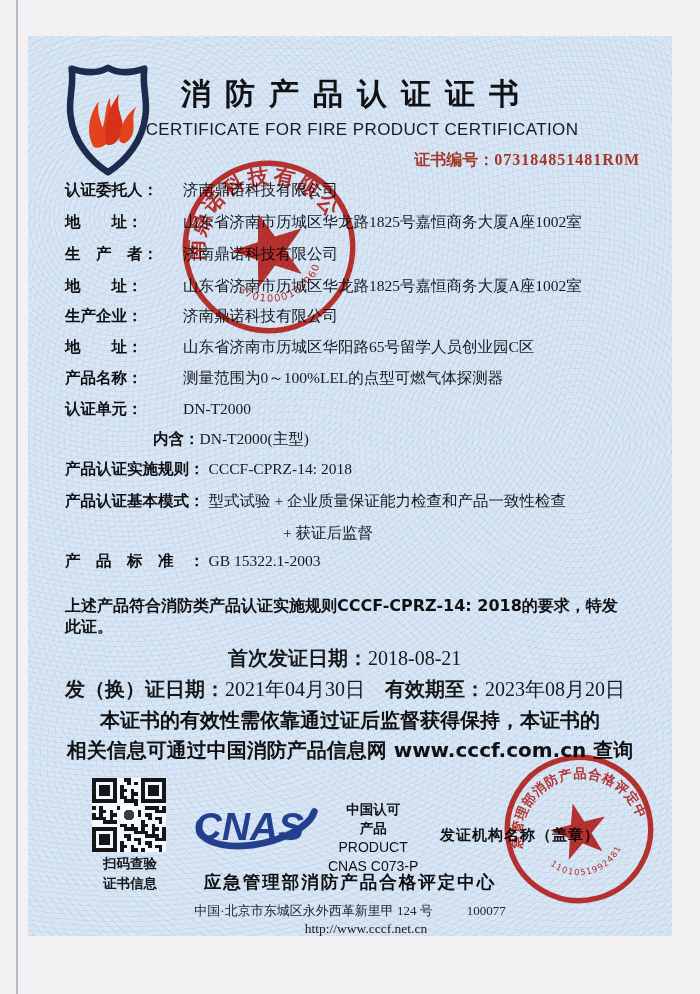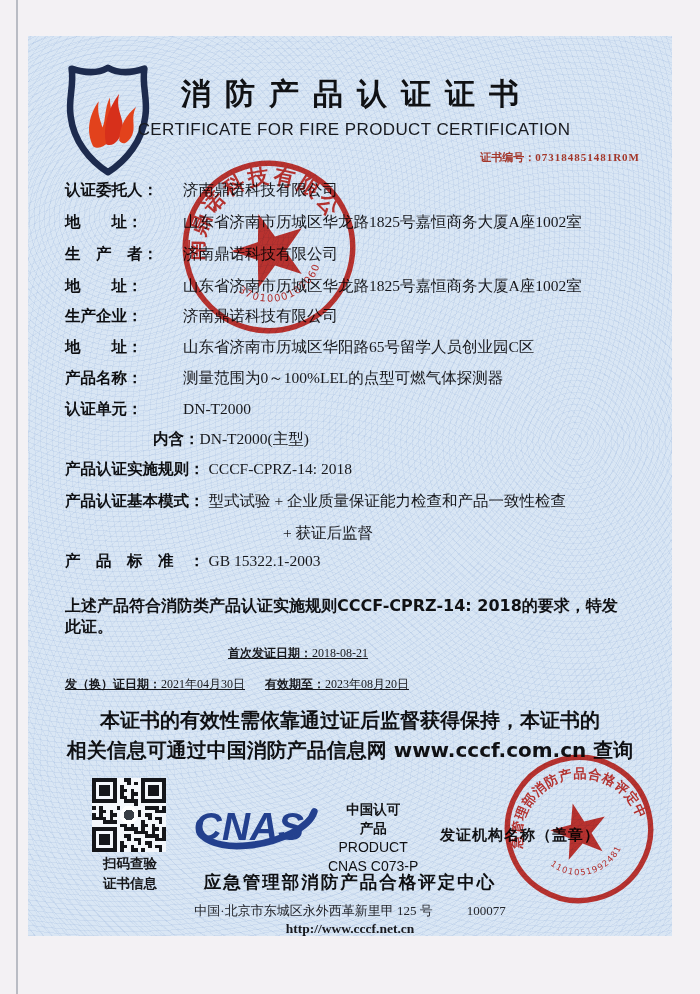--- a/index.html
+++ b/index.html
@@ -15,48 +15,48 @@
     background-color:#d9e6f4;
     background-image:
       repeating-radial-gradient(circle at 15% 20%, rgba(125,158,210,.14) 0 1px, transparent 1px 5px),
       repeating-radial-gradient(circle at 85% 45%, rgba(125,158,210,.12) 0 1px, transparent 1px 6px),
       repeating-radial-gradient(circle at 40% 80%, rgba(125,158,210,.10) 0 1px, transparent 1px 7px);
   }
   
   .logo{position:absolute;left:24px;top:24px;width:112px;height:120px;}
   .title{position:absolute;left:0;top:38px;width:100%;text-align:center;
     font-size:30px;font-weight:700;letter-spacing:14px;text-indent:14px;color:#101114;}
-  .subtitle{position:absolute;left:4px;top:84px;width:100%;text-align:center;
+  .subtitle{position:absolute;left:12px;top:84px;width:100%;text-align:center;
     font-size:17px;letter-spacing:.4px;color:#181a1f;font-family:"Liberation Sans",sans-serif;}
-  .certno{position:absolute;right:32px;top:114px;font-size:11px;color:#a3372a;font-weight:600;}
+  .certno{position:absolute;right:32px;top:114px;font-size:16px;color:#a3372a;font-weight:600;}
   .certno .num{font-family:"Liberation Serif",serif;font-weight:600;letter-spacing:1px;}
   
   .row{position:absolute;left:37px;width:590px;font-size:15.5px;white-space:nowrap;}
   .lbl{font-weight:700;color:#0e0f12;display:inline-block;min-width:118px;font-family:Liberation Serif, serif;}
   .lbl.wide{min-width:0;margin-right:4px;}
   .val{font-family:"Liberation Serif",serif;color:#17181c;}
   .row.indent1 .lbl{min-width:0;margin-left:88px;}
   .row.indent2{left:255px;}
   .statement{position:absolute;left:37px;width:590px;font-size:16px;font-weight:600;color:#101114;}
-  .dateline{position:absolute;font-size:12px;white-space:nowrap;text-decoration:underline;}
+  .dateline{position:absolute;font-size:20px;white-space:nowrap;}
   .dateline .lbl2{font-weight:700;}
   .dateline .v{font-family:"Liberation Serif",serif;}
   .notice{position:absolute;left:0;width:100%;text-align:center;font-size:20px;font-weight:600;color:#101114;}
   
   .qr{position:absolute;left:64px;top:742px;width:74px;height:74px;}
   .qr-cap{position:absolute;left:50px;width:104px;text-align:center;font-size:13.5px;font-weight:600;color:#16171a;line-height:19px;}
   .cnas{position:absolute;left:160px;top:752px;width:136px;height:78px;}
   .cnas-block{position:absolute;left:300px;top:764px;font-size:13.5px;line-height:19px;color:#101114;text-align:center;}
   .cnas-block .cn{font-weight:700;}
   .cnas-block .en{font-family:"Liberation Sans",sans-serif;font-size:14px;}
   .issuer-sign{position:absolute;left:412px;top:790px;font-size:15px;font-weight:600;color:#121316;letter-spacing:1px;}
   .center-name{position:absolute;left:0;top:834px;width:100%;text-align:center;font-size:17.5px;font-weight:700;color:#0e0f12;letter-spacing:2px;}
   .addr{position:absolute;left:0;top:866px;width:100%;text-align:center;font-size:13px;color:#23252b;font-family:"Liberation Serif",serif;}
   .addr .pc{margin-left:34px;}
-  .site{position:absolute;left:0;top:885px;width:100%;text-align:center;font-size:13.5px;font-weight:700;color:#17181c;font-family:"Liberation Serif",serif;}
+  .site{position:absolute;left:0;top:885px;width:100%;text-align:center;font-size:13.5px;font-weight:400;color:#17181c;font-family:"Liberation Serif",serif;padding-left:16px;}
   
   .stamp{position:absolute;mix-blend-mode:multiply;opacity:.92;}
   .stamp-company{left:150px;top:120px;width:182px;height:182px;transform:rotate(-18deg);}
   .stamp-authority{left:474px;top:716px;width:154px;height:154px;transform:rotate(-14deg);}
 </style>
 </head>
 <body>
 
 <div class="photo-edge"></div>
 
@@ -231,21 +231,21 @@
     <div class="cn">中国认可</div>
     <div class="cn">产品</div>
     <div class="en">PRODUCT</div>
     <div class="en">CNAS C073-P</div>
   </div>
 
   <div class="issuer-sign">发证机构名称（盖章）</div>
 
   <div class="center-name">应急管理部消防产品合格评定中心</div>
   <div class="addr">
-    <span>中国·北京市东城区永外西革新里甲 125 号</span><span class="pc">100077</span>
+    <span>中国·北京市东城区永外西革新里甲 124 号</span><span class="pc">100077</span>
   </div>
   <div class="site">http://www.cccf.net.cn</div>
 
   <svg class="stamp stamp-company" viewBox="0 0 200 200">
     <defs>
       <path id="ringTop1" d="M 26 104 A 74 74 0 1 1 174 104" fill="none"></path>
       <path id="ringBot1" d="M 48 128 A 58 58 0 0 0 152 128" fill="none"></path>
     </defs>
     <circle cx="100" cy="100" r="92" fill="none" stroke="#d5261f" stroke-width="6"></circle>
     <text font-size="23" font-weight="bold" fill="#d5261f" letter-spacing="3">

